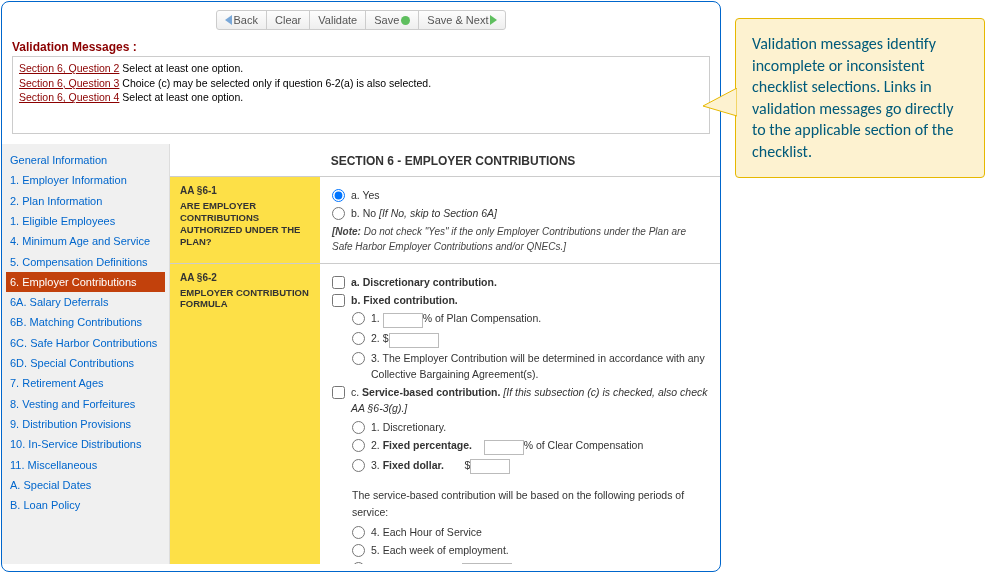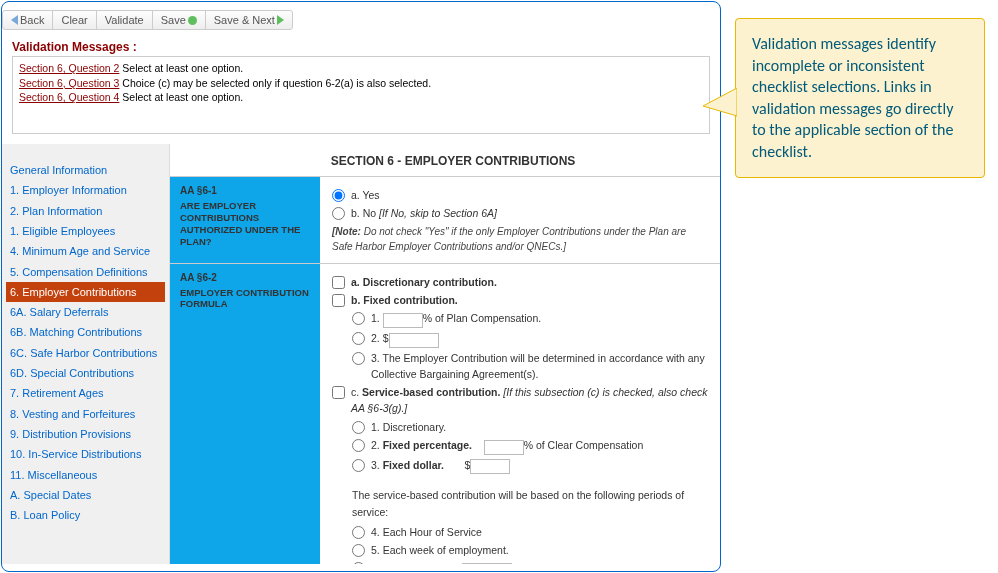--- a/index.html
+++ b/index.html
@@ -1,36 +1,36 @@
 <!DOCTYPE html>
 <html><head>
 <meta charset="utf-8">
 <style>
 * { box-sizing: border-box; margin: 0; padding: 0; }
 body { font-family: Verdana, Arial, sans-serif; font-size: 11px; background: #fff; position: relative; width: 998px; height: 573px; overflow: hidden; }
 .app-frame { border: 1px solid #0066cc; border-radius: 8px; width: 720px; height: 571px; margin: 1px 0 0 1px; overflow: hidden; background: #fff; }
-.toolbar { text-align: left; padding: 8px 0 4px 0; }
+.toolbar { text-align: center; padding: 8px 0 4px 0; }
 .tb-group { display: inline-flex; border: 1px solid #ccc; border-radius: 3px; overflow: hidden; background: linear-gradient(#fdfdfd,#eee); }
 .tb-btn { padding: 3px 8px; font-size: 11px; color: #555; border-right: 1px solid #ccc; display: inline-flex; align-items: center; gap: 2px; cursor: pointer; }
 .tb-btn:last-child { border-right: none; }
 .tri-left { width: 0; height: 0; border-top: 5px solid transparent; border-bottom: 5px solid transparent; border-right: 7px solid #7aa8d8; display: inline-block; }
 .tri-right { width: 0; height: 0; border-top: 5px solid transparent; border-bottom: 5px solid transparent; border-left: 7px solid #5fbf5f; display: inline-block; }
 .circ-green { width: 9px; height: 9px; border-radius: 50%; background: #5fbf5f; display: inline-block; }
 .vm-block { padding: 6px 10px 2px 10px; }
 .vm-title { color: #8b0000; font-weight: bold; font-size: 12px; margin-bottom: 2px; }
 .vm-box { border: 1px solid #ccc; padding: 4px 6px 28px 6px; font-size: 10.5px; line-height: 1.4; }
 .vm-link { color: #8b0000; text-decoration: underline; }
 .layout { display: flex; margin-top: 8px; height: 420px; }
-.sidebar { width: 168px; background: #f0f0f0; padding: 16px 4px; font-size: 11px; border-right: 1px solid #ddd; overflow: hidden; }
+.sidebar { width: 168px; background: #f0f0f0; padding: 6px 4px; font-size: 11px; border-right: 1px solid #ddd; overflow: hidden; }
 .sidebar a { display: block; color: #0066cc; text-decoration: none; padding: 3px 4px; line-height: 1.3; }
 .sidebar a.active { background: #c2410c; color: #fff; }
 .main { flex: 1; padding: 0; overflow: hidden; color: #333; }
 .sec-title { text-align: center; font-weight: bold; font-size: 12px; padding: 10px 0 8px 16px; color: #333; }
 .qrow { display: flex; border-top: 1px solid #ccc; }
-.qleft { width: 150px; padding: 8px 10px; background: #0ea5e9; font-size: 10px; }
+.qleft { width: 150px; padding: 8px 10px; background: #fde047; font-size: 10px; }
 .qcode { font-weight: bold; margin-bottom: 4px; }
 .qtitle { font-weight: bold; font-size: 9.5px; line-height: 1.25; }
 .qright { flex: 1; padding: 8px 12px; font-size: 10.5px; line-height: 1.55; }
 .opt { display: flex; align-items: flex-start; gap: 6px; margin: 2px 0; }
 .opt input { margin-top: 2px; flex-shrink: 0; }
 .note { font-style: italic; font-size: 10px; color: #444; margin-top: 2px; }
 .sub { margin-left: 20px; }
 .txt-in { border: 1px solid #bbb; height: 15px; font-size: 10px; padding: 0 2px; vertical-align: middle; }
 .w40 { width: 40px; } .w50 { width: 50px; }
 .callout { position: absolute; left: 735px; top: 18px; width: 250px; }

